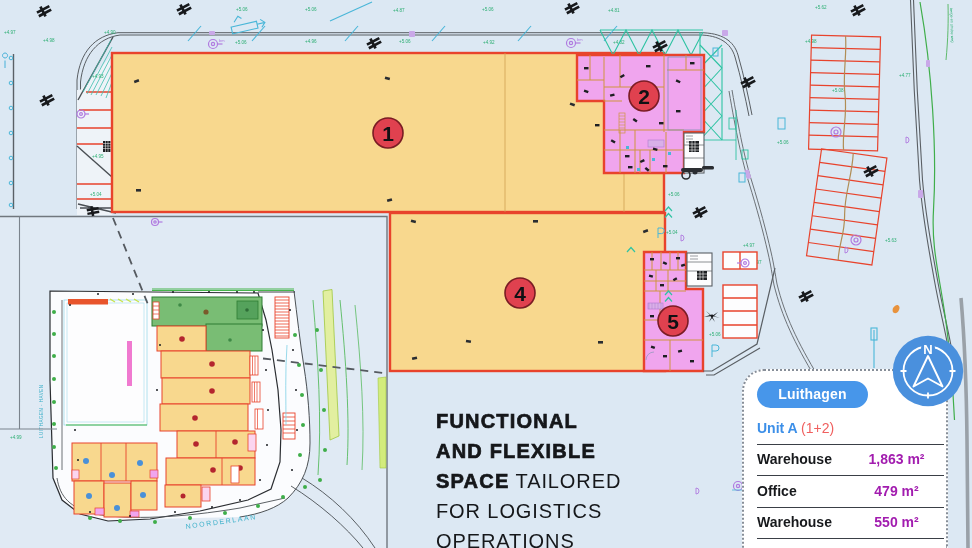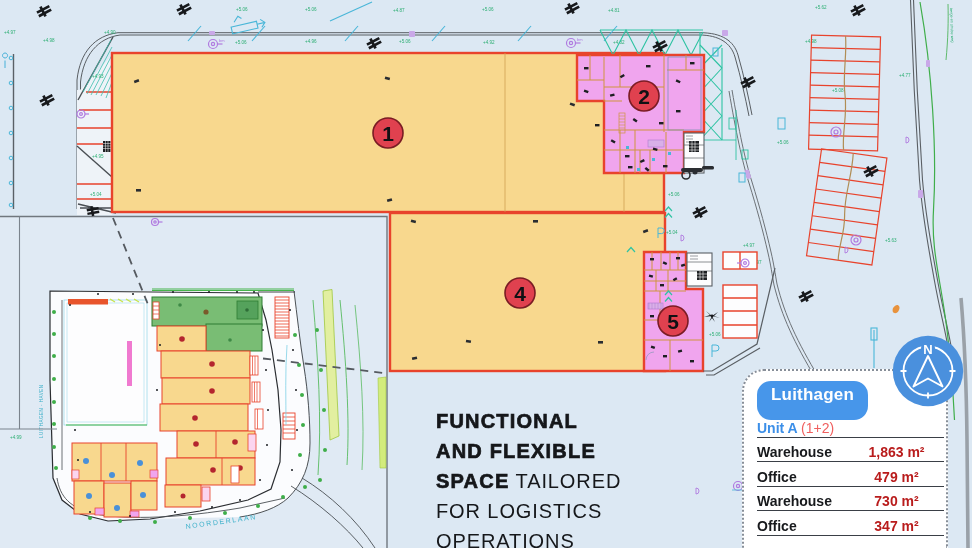--- a/index.html
+++ b/index.html
@@ -1,25 +1,25 @@
 <!DOCTYPE html>
 <html><head>
 <meta charset="utf-8">
 <style>
   html,body{margin:0;padding:0;}
   #scene{position:relative;width:972px;height:548px;overflow:hidden;background:#dce8f3;font-family:"Liberation Sans",sans-serif;}
   #plan{position:absolute;left:0;top:0;}
   .hl{position:absolute;left:436px;top:406px;width:230px;font-size:20px;line-height:30px;color:#15171a;font-weight:400;letter-spacing:0.9px;}
   .hl b{font-weight:700;letter-spacing:1.2px;-webkit-text-stroke:0.7px #15171a;}
   .card{position:absolute;left:742px;top:369px;width:206px;height:179px;background:#ffffff;border:2px dotted #878e98;border-bottom:none;border-radius:22px 22px 0 0;box-sizing:border-box;}
-  .pill{position:absolute;left:13px;top:10px;width:111px;height:39px;background:#4796ea;border-radius:14px;color:#fff;font-weight:700;font-size:17px;text-align:center;line-height:27px;letter-spacing:0.2px;}
+  .pill{position:absolute;left:13px;top:10px;width:111px;height:27px;background:#4796ea;border-radius:14px;color:#fff;font-weight:700;font-size:14px;text-align:center;line-height:27px;letter-spacing:0.2px;}
   .rows{position:absolute;left:13px;top:42px;width:187px;font-size:14px;color:#17191c;}
-  .row{display:flex;justify-content:space-between;align-items:flex-end;border-bottom:1.2px solid #3a3f46;height:22.6px;padding-bottom:1px;}
+  .row{display:flex;justify-content:space-between;align-items:flex-end;border-bottom:1.2px solid #3a3f46;height:22.6px;padding-bottom:8px;}
   .row .lab{font-weight:700;}
-  .row .val{font-weight:700;color:#b91c1c;width:95px;text-align:center;}
+  .row .val{font-weight:700;color:#a21caf;width:95px;text-align:center;}
   .row .unit{font-weight:700;color:#3c8fe8;}
   .row .unit i{font-style:normal;color:#f0605f;font-weight:400;}
   .comp{position:absolute;left:890px;top:333px;}
 </style>
 </head>
 <body>
 <div id="scene">
 <svg id="plan" width="972" height="548" viewBox="0 0 972 548" xmlns="http://www.w3.org/2000/svg">
 
 <rect x="0" y="0" width="972" height="548" fill="#dce8f3"></rect>
@@ -679,21 +679,21 @@
         </div>
 
     <div class="row">
           <span class="lab">Office</span>
           <span class="val">479 m²</span>
         </div>
 
 
     <div class="row">
           <span class="lab">Warehouse</span>
-          <span class="val">730 m²</span>
+          <span class="val">550 m²</span>
         </div>
 
     <div class="row">
           <span class="lab">Office</span>
           <span class="val">347 m²</span>
         </div>
   </div>
 </div>
 
 <svg class="comp" width="76" height="76" viewBox="0 0 76 76" xmlns="http://www.w3.org/2000/svg">

